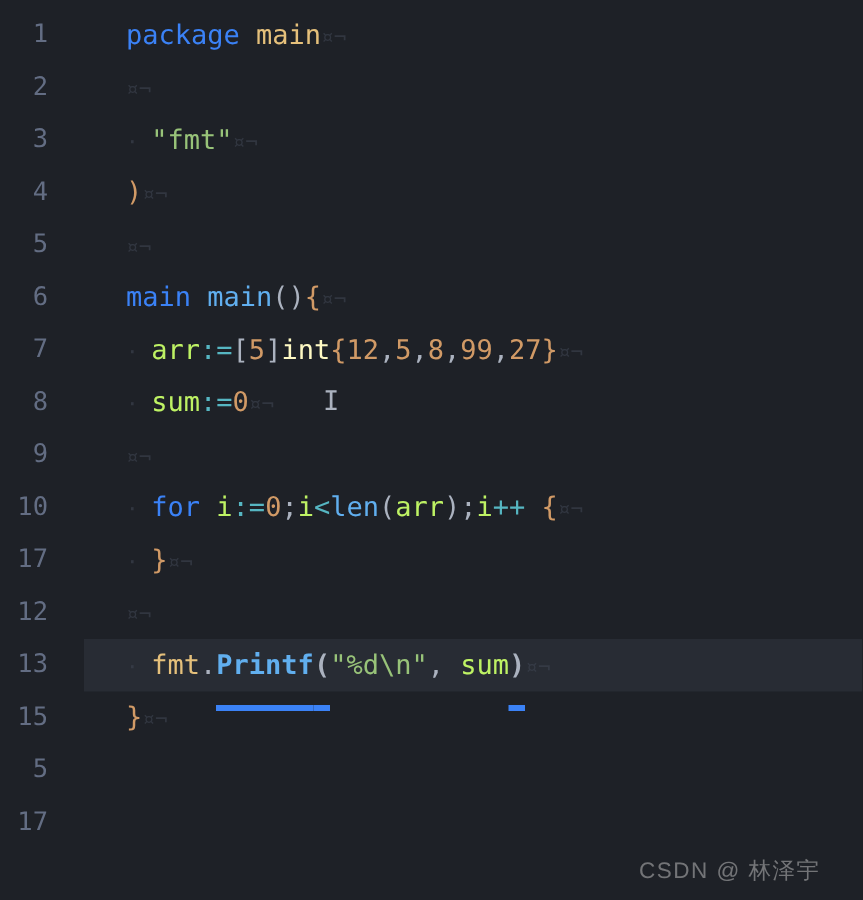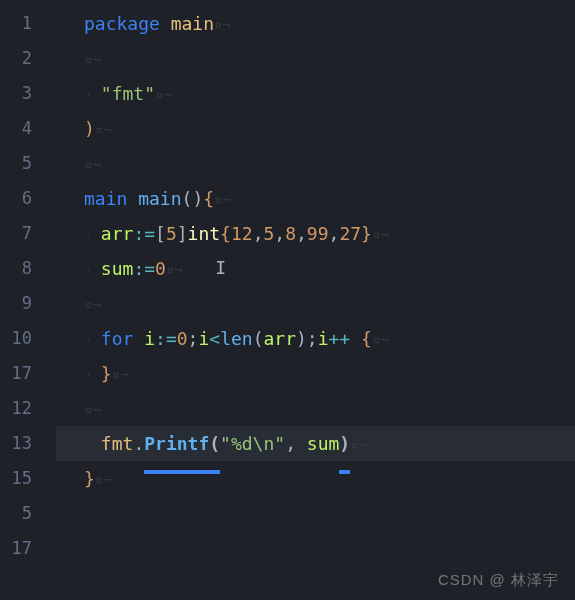--- a/index.html
+++ b/index.html
@@ -64,21 +64,21 @@
     .cursor {
       display: inline-block;
       color: #abb2bf;
       font-size: 18px;
       position: relative;
       top: -1px;
     }
     .watermark {
       position: absolute;
       bottom: 10px;
-      right: 16px;
+      right: 28px;
       color: rgba(200, 200, 200, 0.5);
       font-size: 15px;
       font-family: sans-serif;
       letter-spacing: 1px;
     }
   </style>
 </head>
 <body>
 
 <div class="editor">

